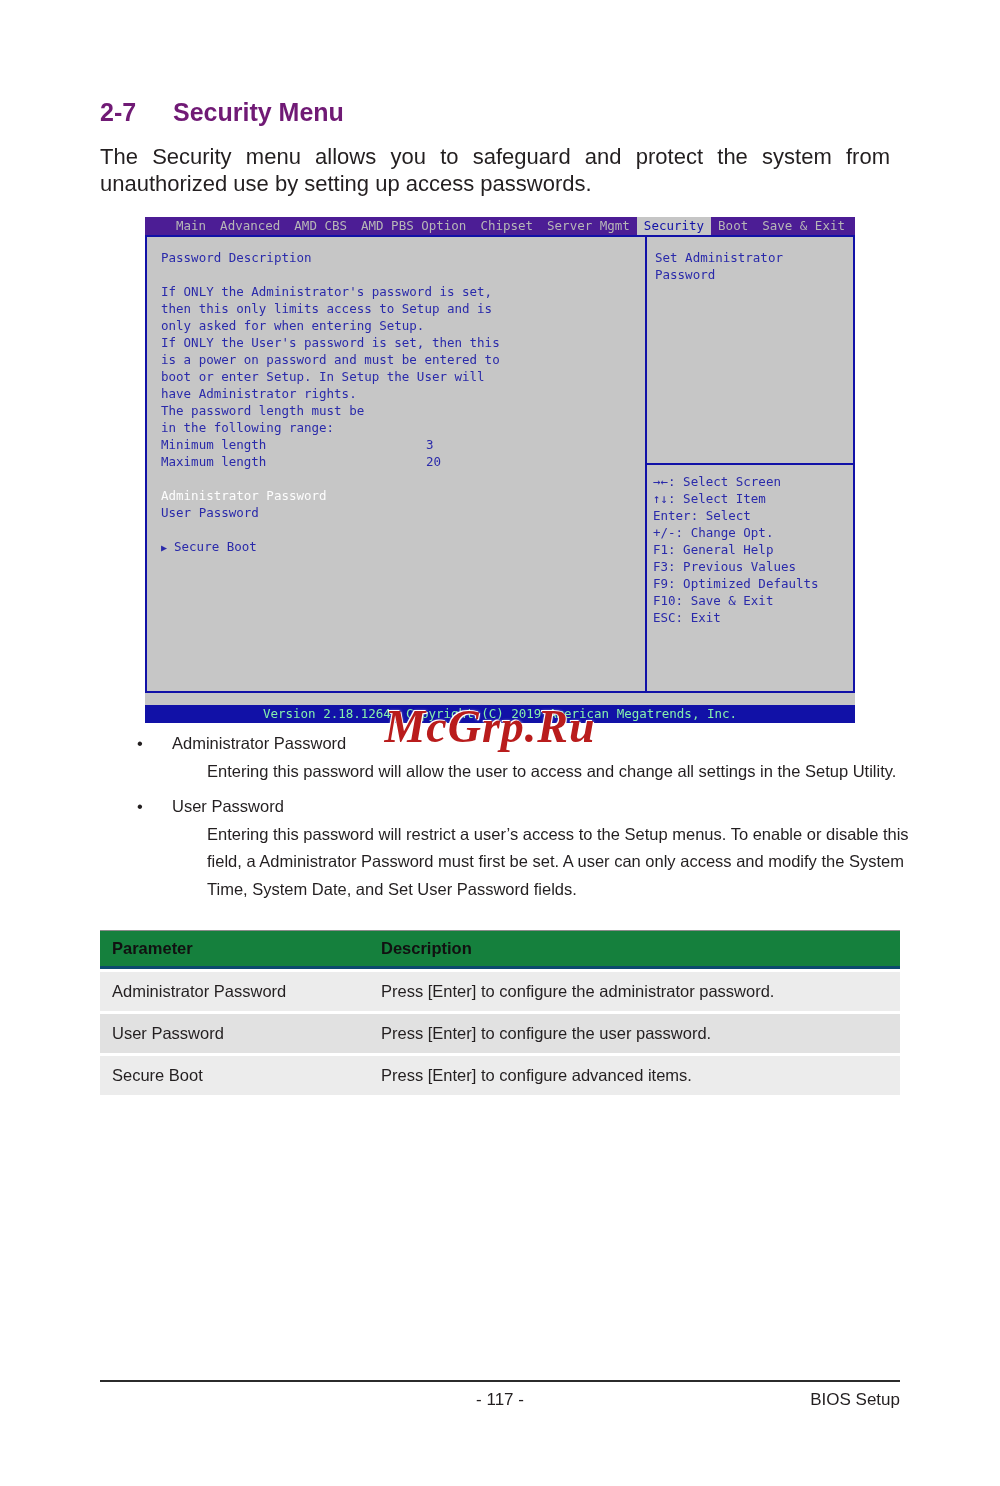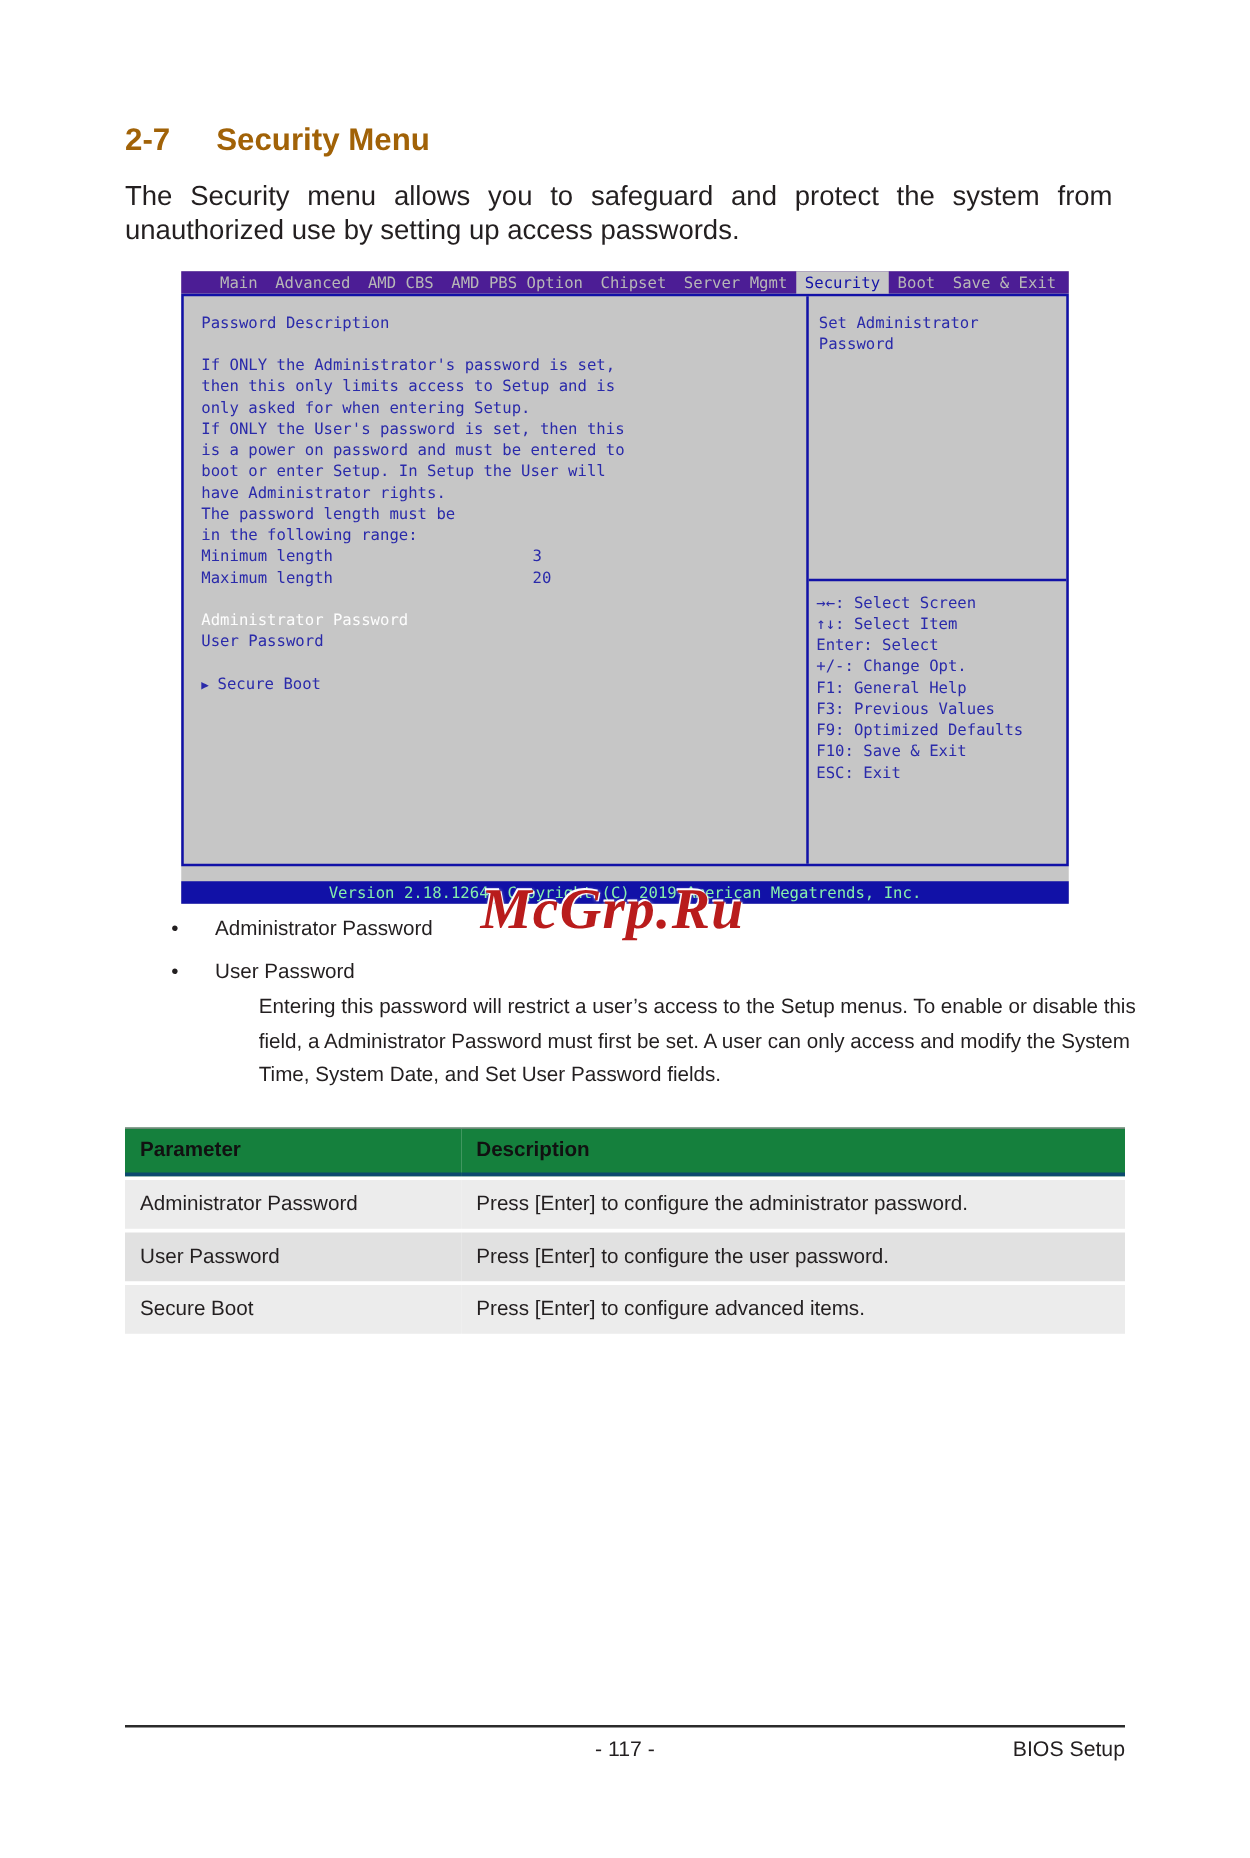--- a/index.html
+++ b/index.html
@@ -3,21 +3,21 @@
 <meta charset="utf-8">
 <style>
   html,body { margin:0; padding:0; background:#ffffff; }
   .page {
     position:relative; width:1000px; height:1486px; background:#ffffff;
     font-family:"Liberation Sans", sans-serif; color:#231f20; overflow:hidden;
   }
   .content { position:absolute; left:100px; top:0; width:800px; }
 
   
-  .sec-title { display:flex; margin-top:98px; font-size:25px; font-weight:bold; color:#a16207; }
+  .sec-title { display:flex; margin-top:98px; font-size:25px; font-weight:bold; color:#701a75; }
   .sec-num { width:73px; }
   .intro { margin:16px 0 0 0; width:790px; font-size:22px; line-height:27px; text-align:justify; }
 
   
   .bios {
     width:710px; margin:20px 0 0 45px; background:#c6c6c6;
     font-family:"DejaVu Sans Mono", monospace; font-size:12.5px; line-height:17px;
   }
   .bios-topbar { height:17px; background:#1111a7; color:#c9c9c9; text-align:center; }
   .bios-menubar { height:18px; line-height:18px; background:#4c1d95; color:#b7b7b7; display:flex; padding-left:24px; }
@@ -143,20 +143,21 @@
       </div>
 
       <div class="bios-statusbar">Version 2.18.1264. Copyright (C) 2019 American Megatrends, Inc.</div>
     </div>
 
 
     <div class="bullet-row">
       <span class="dot">•</span>
       <span>Administrator Password</span>
     </div>
+    <div class="b-desc">Entering this password will allow the user to access and change all settings in the Setup Utility.</div>
 
     <div class="bullet-row">
       <span class="dot">•</span>
       <span>User Password</span>
     </div>
     <div class="b-desc">Entering this password will restrict a user’s access to the Setup menus. To enable or disable this field, a Administrator Password must first be set. A user can only access and modify the System Time, System Date, and Set User Password fields.</div>
 
     <table class="ptable">
       <thead>
         <tr>

